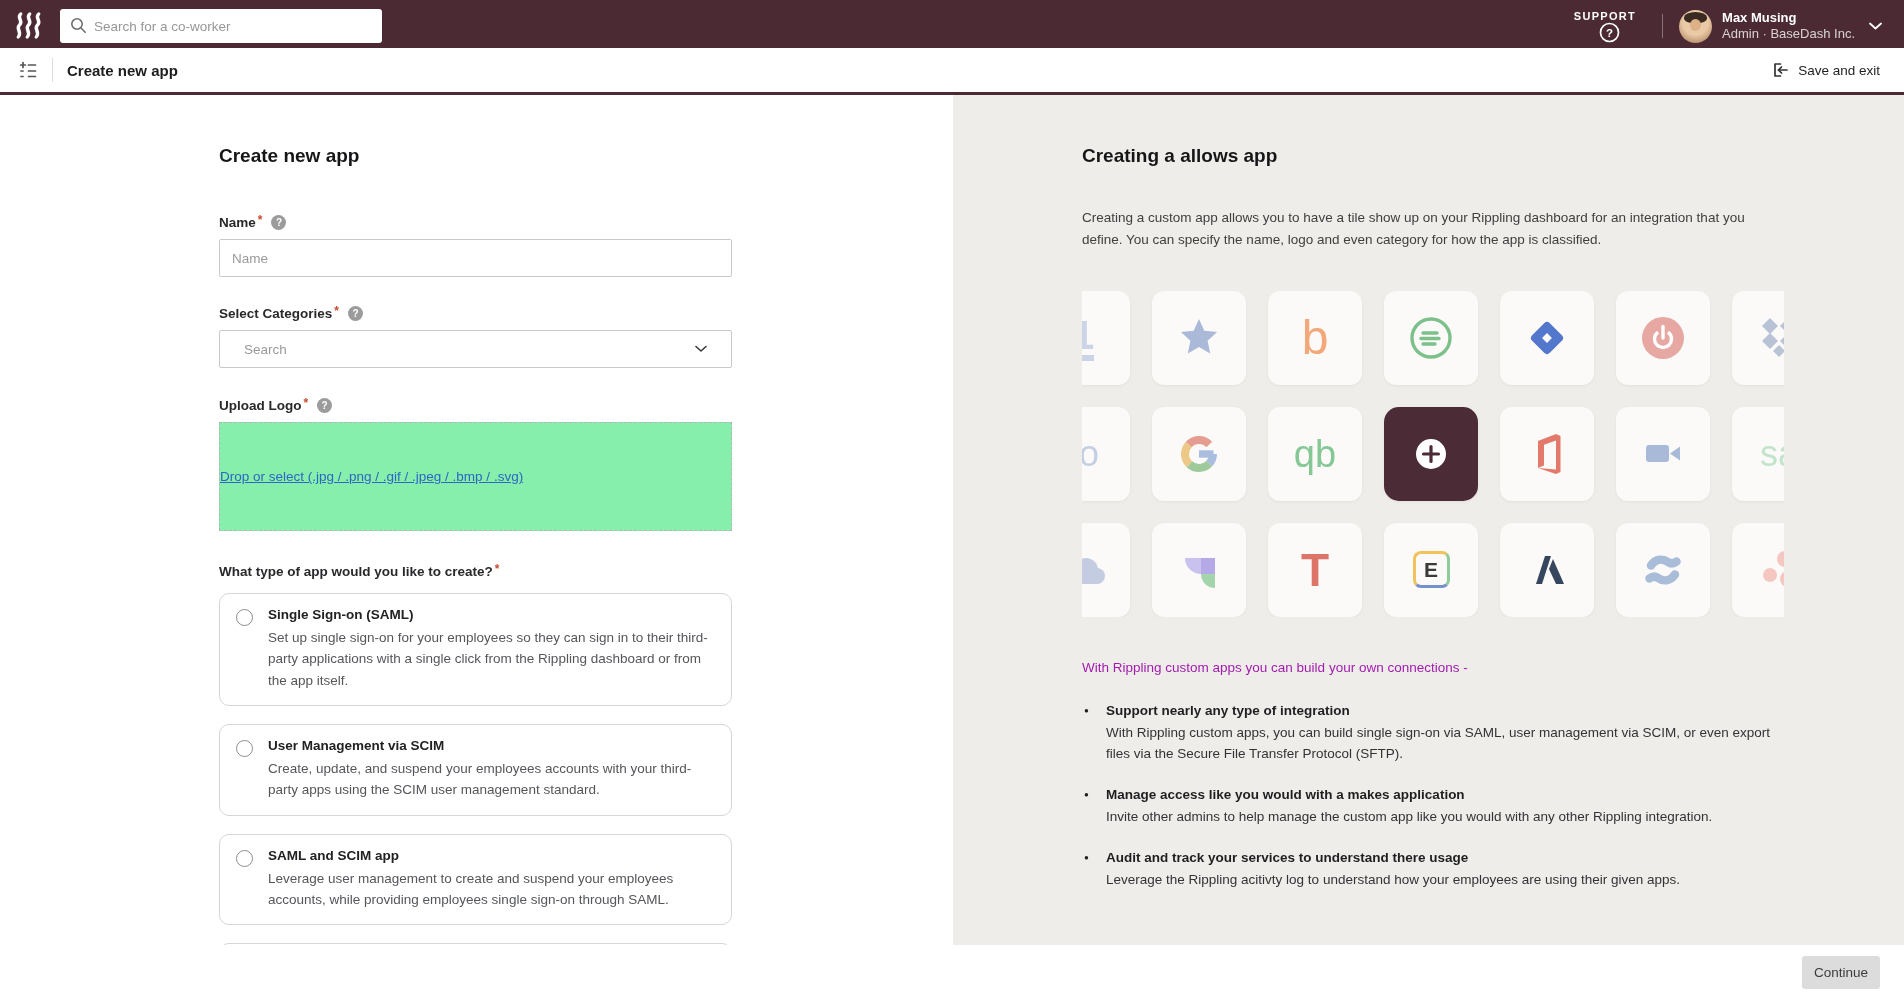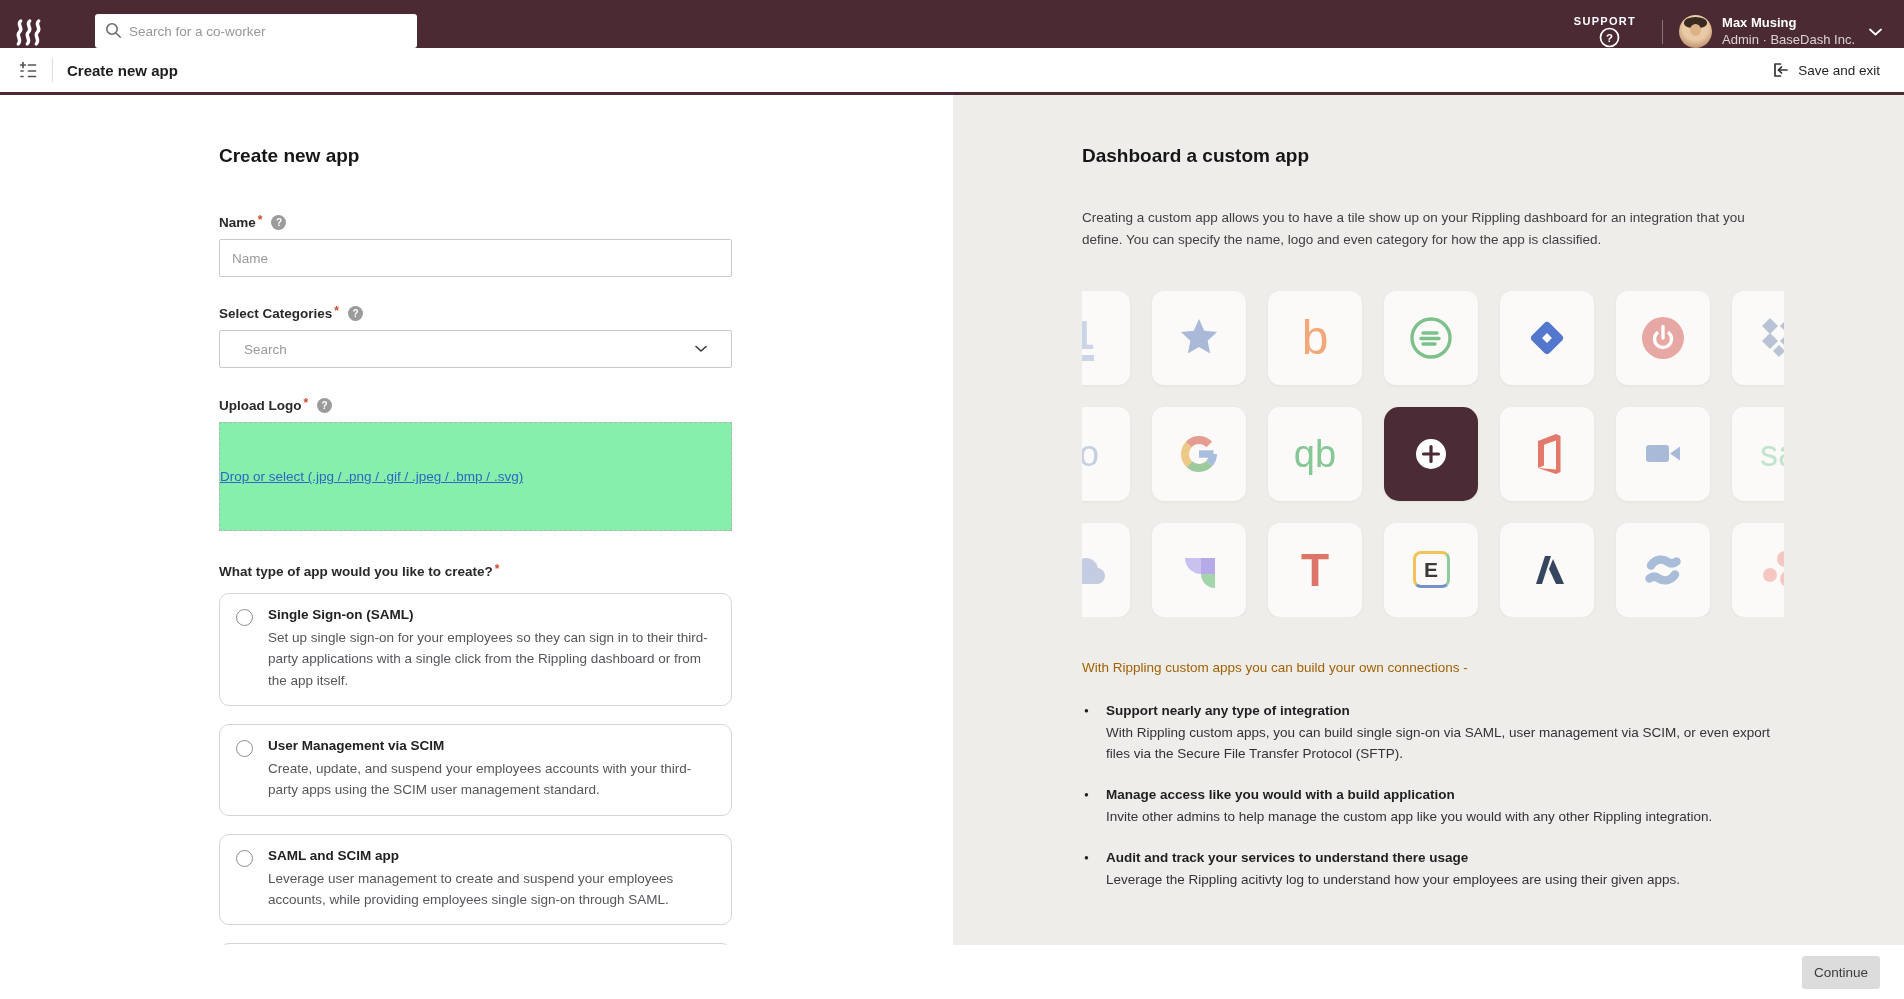--- a/index.html
+++ b/index.html
@@ -1,21 +1,21 @@
 <!DOCTYPE html>
 <html><head>
 <meta charset="utf-8">
 <style>
   * { margin:0; padding:0; box-sizing:border-box; }
   html,body { width:1904px; height:999px; overflow:hidden; background:#fff; }
   body { font-family:"Liberation Sans","DejaVu Sans",sans-serif; color:#1f1f1f; }
   .app { width:1904px; height:999px; display:flex; flex-direction:column; position:relative; }
 
   
-  .topbar { height:48px; background:#4b2a34; display:flex; align-items:flex-end; padding:4px 22px 0 14px; flex:none;gap:35px; }
+  .topbar { height:48px; background:#4b2a34; display:flex; align-items:center; padding:4px 22px 0 14px; flex:none; }
   .logo { width:34px; height:30px; margin-right:12px; flex:none; }
   .search-wrap { position:relative; width:322px; height:34px; }
   .search-wrap input { width:100%; height:100%; border:none; border-radius:3px; padding:0 10px 0 34px;
       font-size:13.5px; color:#333; outline:none; background:#fff; font-family:inherit; }
   .search-wrap input::placeholder { color:#979797; }
   .search-icon { position:absolute; left:10px; top:8px; width:17px; height:17px; }
   .topbar-right { margin-left:auto; display:flex; align-items:center; }
   .support { display:flex; align-items:center; cursor:pointer;flex-direction:column; }
   .support-label { color:#fff; font-size:11px; font-weight:700; letter-spacing:1.3px; margin-right:10px; }
   .tb-divider { width:1px; height:24px; background:rgba(255,255,255,.35); margin:0 16px; }
@@ -65,21 +65,21 @@
   .side-inner { padding:50px 120px 0 129px; }
   .side-inner h2 { font-size:19px; font-weight:700; color:#161618; margin-bottom:40px; }
   .side-intro { font-size:13.5px; color:#404040; line-height:1.62; margin-bottom:40px; }
   .tile-grid { overflow:hidden; width:100%; margin-bottom:43px; }
   .tile-row { display:flex; flex-wrap:wrap; gap:22px; width:790px; margin-left:-46px; }
   .tile { width:94px; height:94px; border-radius:12px; background:#fbfaf8; box-shadow:0 1px 3px rgba(60,50,40,.06);
       display:flex; align-items:center; justify-content:center; flex:none; }
   .tile.dark { background:#4a2b36; border-radius:15px; }
   .tile svg { display:block; }
   .tile-letter { font-weight:400; line-height:1; }
-  .connections { font-size:13.5px; color:#a16207; margin-bottom:28px; }
+  .connections { font-size:13.5px; color:#a21caf; margin-bottom:28px; }
   .bullets { list-style:none; }
   .bullets li { position:relative; padding-left:24px; margin-bottom:22px; }
   .bullets li::before { content:"●"; position:absolute; left:2px; top:3px; font-size:8px; color:#1f1f1f; }
   .bullet-title { font-size:13.5px; font-weight:700; color:#1f1f22; margin-bottom:4px; }
   .bullet-body { font-size:13.5px; color:#333336; line-height:1.6; max-width:672px; }
 
   
   .footer { flex:1; background:#fff; display:flex; align-items:center; justify-content:flex-end; padding-right:24px; }
   .continue-btn { width:78px; height:33px; background:#dcdcdc; border:none; border-radius:3px; font-size:13.5px;
       color:#3c3c3c; font-family:inherit; cursor:pointer; }
@@ -218,21 +218,21 @@
           <div class="opt-text">
             <div class="opt-title">Dashboard Links</div>
             <div class="opt-desc">Create a bookmarked link and icon on your employees' Rippling dashboards that makes it easy to track your team's apps.</div>
           </div>
         </div>
       </div>
     </div>
 
     <div class="right">
       <div class="side-inner">
-        <h2>Dashboard a custom app</h2>
+        <h2>Creating a allows app</h2>
         <p class="side-intro">Creating a custom app allows you to have a tile show up on your Rippling dashboard for an integration that you define. You can specify the name, logo and even category for how the app is classified.</p>
 
         <div class="tile-grid">
           <div class="tile-row" id="tile-row">
               <div class="tile">
                 <span class="tile-letter" style="color: rgb(204, 213, 232); font-size: 40px; font-weight: 700; border-bottom: 6px solid rgb(204, 213, 232);">1</span>
               </div>
               <div class="tile">
                 <svg width="48" height="48" viewBox="0 0 48 48">
                   <polygon points="24,5 29.3,16.7 42.1,18.1 32.6,26.8 35.2,39.4 24,33 12.8,39.4 15.4,26.8 5.9,18.1 18.7,16.7" fill="#aab9d8"></polygon>
@@ -372,21 +372,21 @@
         </div>
 
         <p class="connections">With Rippling custom apps you can build your own connections -</p>
 
         <ul class="bullets">
           <li>
             <div class="bullet-title">Support nearly any type of integration</div>
             <div class="bullet-body">With Rippling custom apps, you can build single sign-on via SAML, user management via SCIM, or even export files via the Secure File Transfer Protocol (SFTP).</div>
           </li>
           <li>
-            <div class="bullet-title">Manage access like you would with a build application</div>
+            <div class="bullet-title">Manage access like you would with a makes application</div>
             <div class="bullet-body">Invite other admins to help manage the custom app like you would with any other Rippling integration.</div>
           </li>
           <li>
             <div class="bullet-title">Audit and track your services to understand there usage</div>
             <div class="bullet-body">Leverage the Rippling acitivty log to understand how your employees are using their given apps.</div>
           </li>
         </ul>
       </div>
     </div>
   </div>

